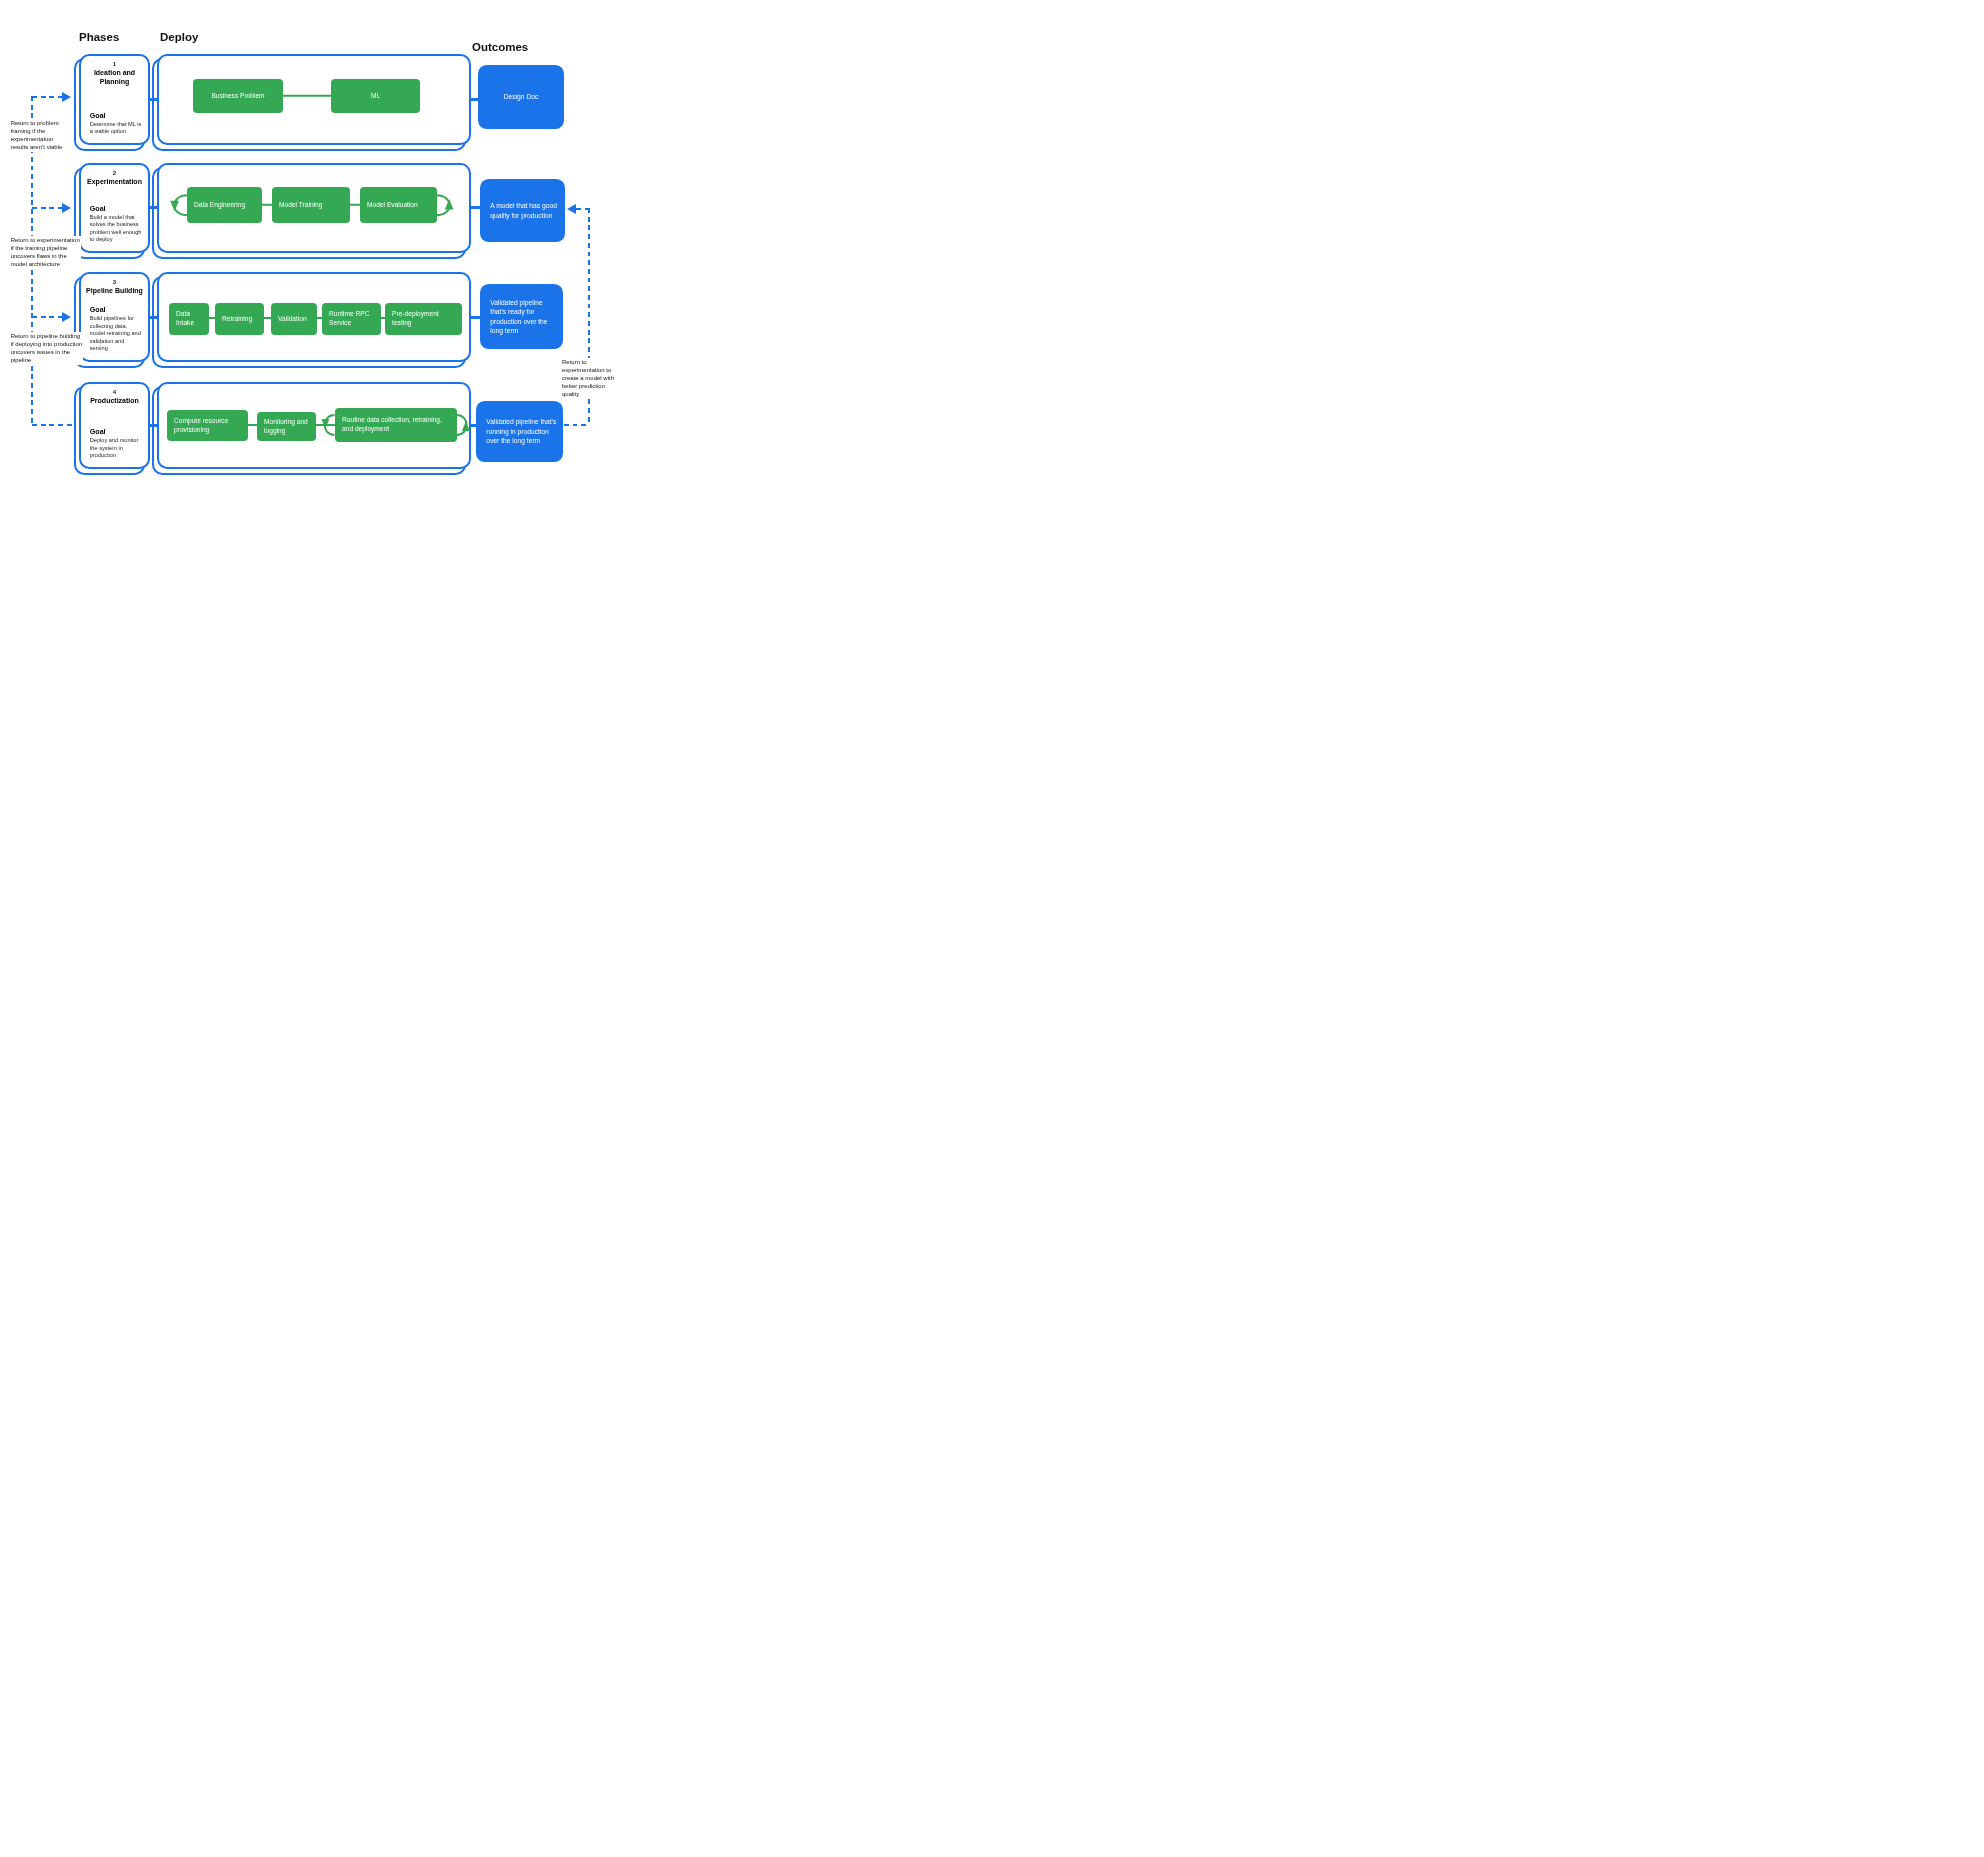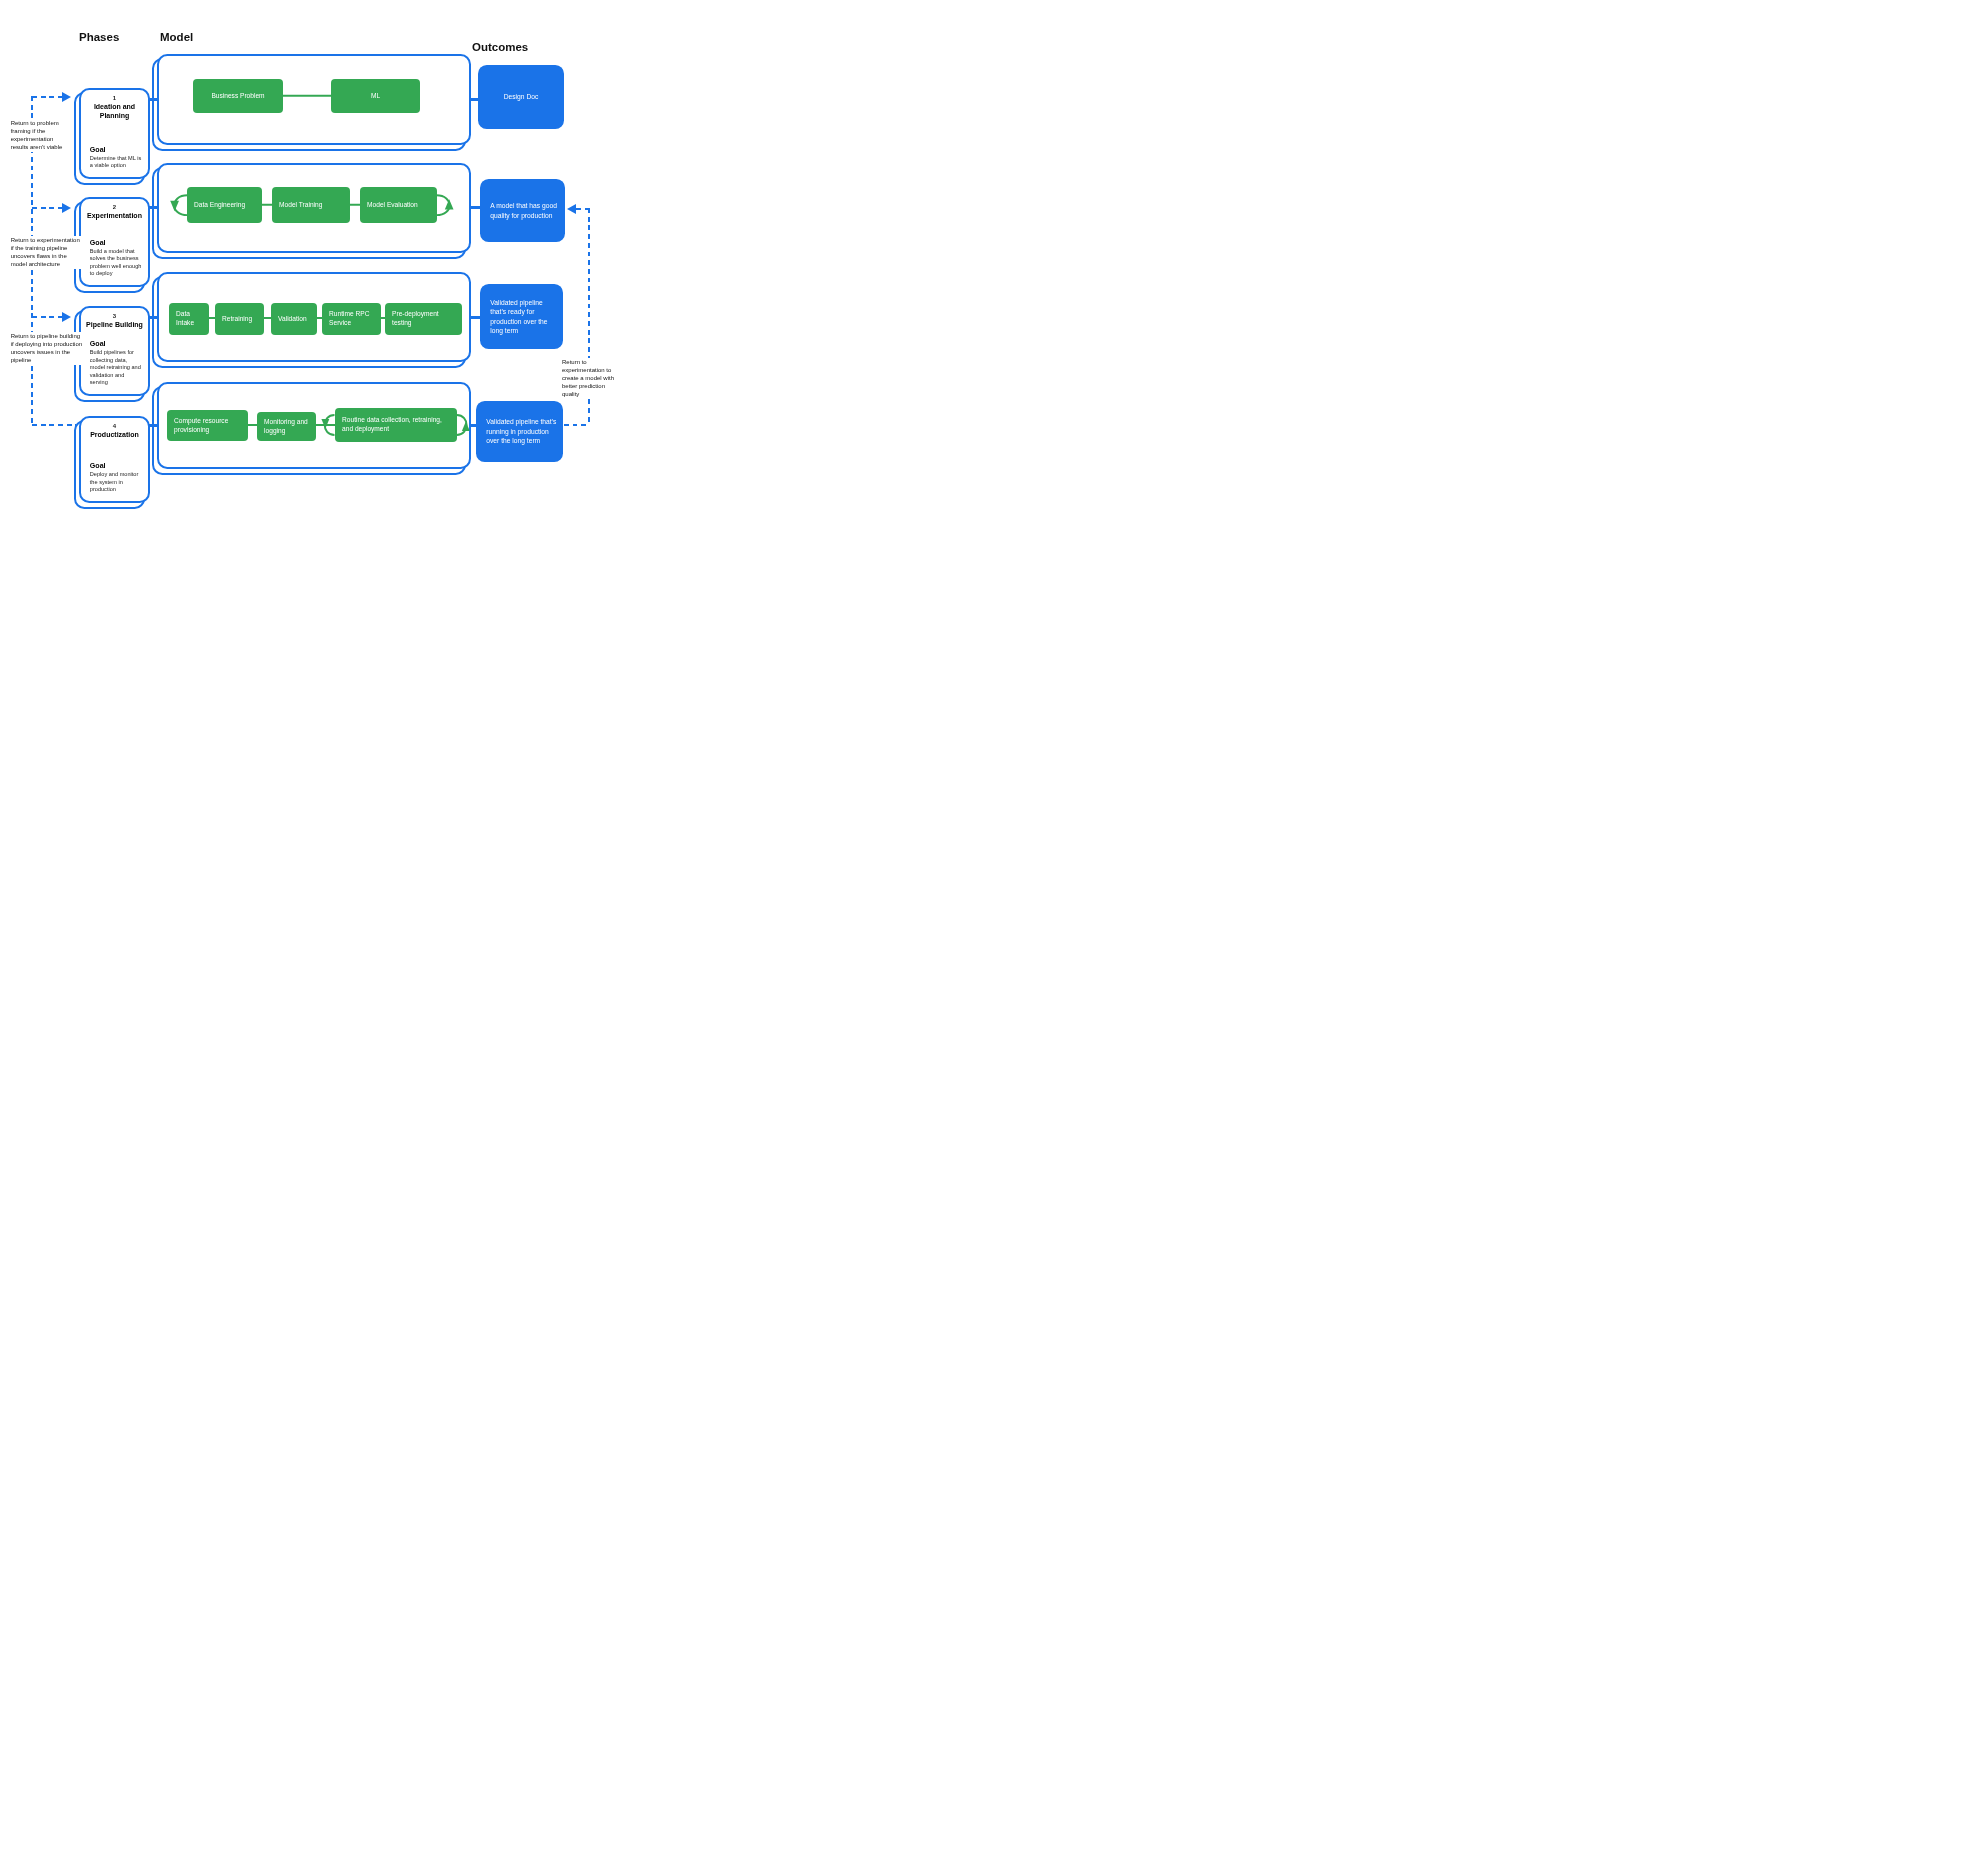--- a/index.html
+++ b/index.html
@@ -11,21 +11,21 @@
   body{background:#fff;font-family:"Liberation Sans","DejaVu Sans",sans-serif;color:var(--ink);}
   #stage{position:relative;width:619px;height:512px;background:#fff;overflow:hidden;z-index:0;}
 
   .col-header{position:absolute;font-size:11.5px;font-weight:700;color:#111;}
 
   
   .bubble{position:absolute;background:#fff;border:2.8px solid var(--blue);border-radius:10.3px;}
   .bubble::before{content:"";position:absolute;z-index:-1;left:-7.5px;top:2.4px;right:3.2px;bottom:-7.5px;
                   border:2.8px solid var(--blue);border-radius:10.3px;}
 
-  .phase-card{display:flex;flex-direction:column;padding:4.8px 4px 7.1px 4px;margin-top:34px;}
+  .phase-card{display:flex;flex-direction:column;padding:4.8px 4px 7.1px 4px;}
   .phase-num{text-align:center;font-weight:700;font-size:6px;}
   .phase-title{text-align:center;font-weight:700;font-size:7px;line-height:1.25;margin-top:2.4px;color:#000;}
   .goal-label{font-weight:700;font-size:7.1px;margin-top:auto;padding-left:4.8px;color:#000;}
   .goal-text{font-size:5.6px;line-height:1.35;padding-left:4.8px;padding-right:0.8px;margin-top:1.2px;}
 
   .task-box{position:absolute;background:var(--green);color:#fff;border-radius:4px;
             display:flex;align-items:center;font-size:6.6px;line-height:1.32;}
   .task-box.center{justify-content:center;text-align:center;}
   .task-box.left{padding-left:7.1px;padding-right:4px;}
 
@@ -48,21 +48,21 @@
   .note{position:absolute;background:#fff;font-size:6px;font-weight:500;line-height:1.33;color:#141414;padding:0.8px 0;}
 
   svg#wires{position:absolute;left:0;top:0;width:619px;height:512px;pointer-events:none;}
 </style>
 </head>
 <body>
 
 <div id="stage">
 
   <div class="col-header" style="left:79px;top:31px;">Phases</div>
-  <div class="col-header" style="left:160px;top:31px;">Model</div>
+  <div class="col-header" style="left:160px;top:31px;">Deploy</div>
   <div class="col-header" style="left:472px;top:41px;">Outcomes</div>
 
   <div class="conn" style="left:149px;top:98px;width:8.7px;"></div>
   <div class="conn" style="left:149px;top:206px;width:8.7px;"></div>
   <div class="conn" style="left:149px;top:316px;width:8.7px;"></div>
   <div class="conn" style="left:149px;top:424px;width:8.7px;"></div>
   <div class="conn" style="left:470px;top:98px;width:9px;"></div>
   <div class="conn" style="left:470px;top:206px;width:10.7px;"></div>
   <div class="conn" style="left:470px;top:316px;width:11.5px;"></div>
   <div class="conn" style="left:470px;top:424px;width:7.5px;"></div>

